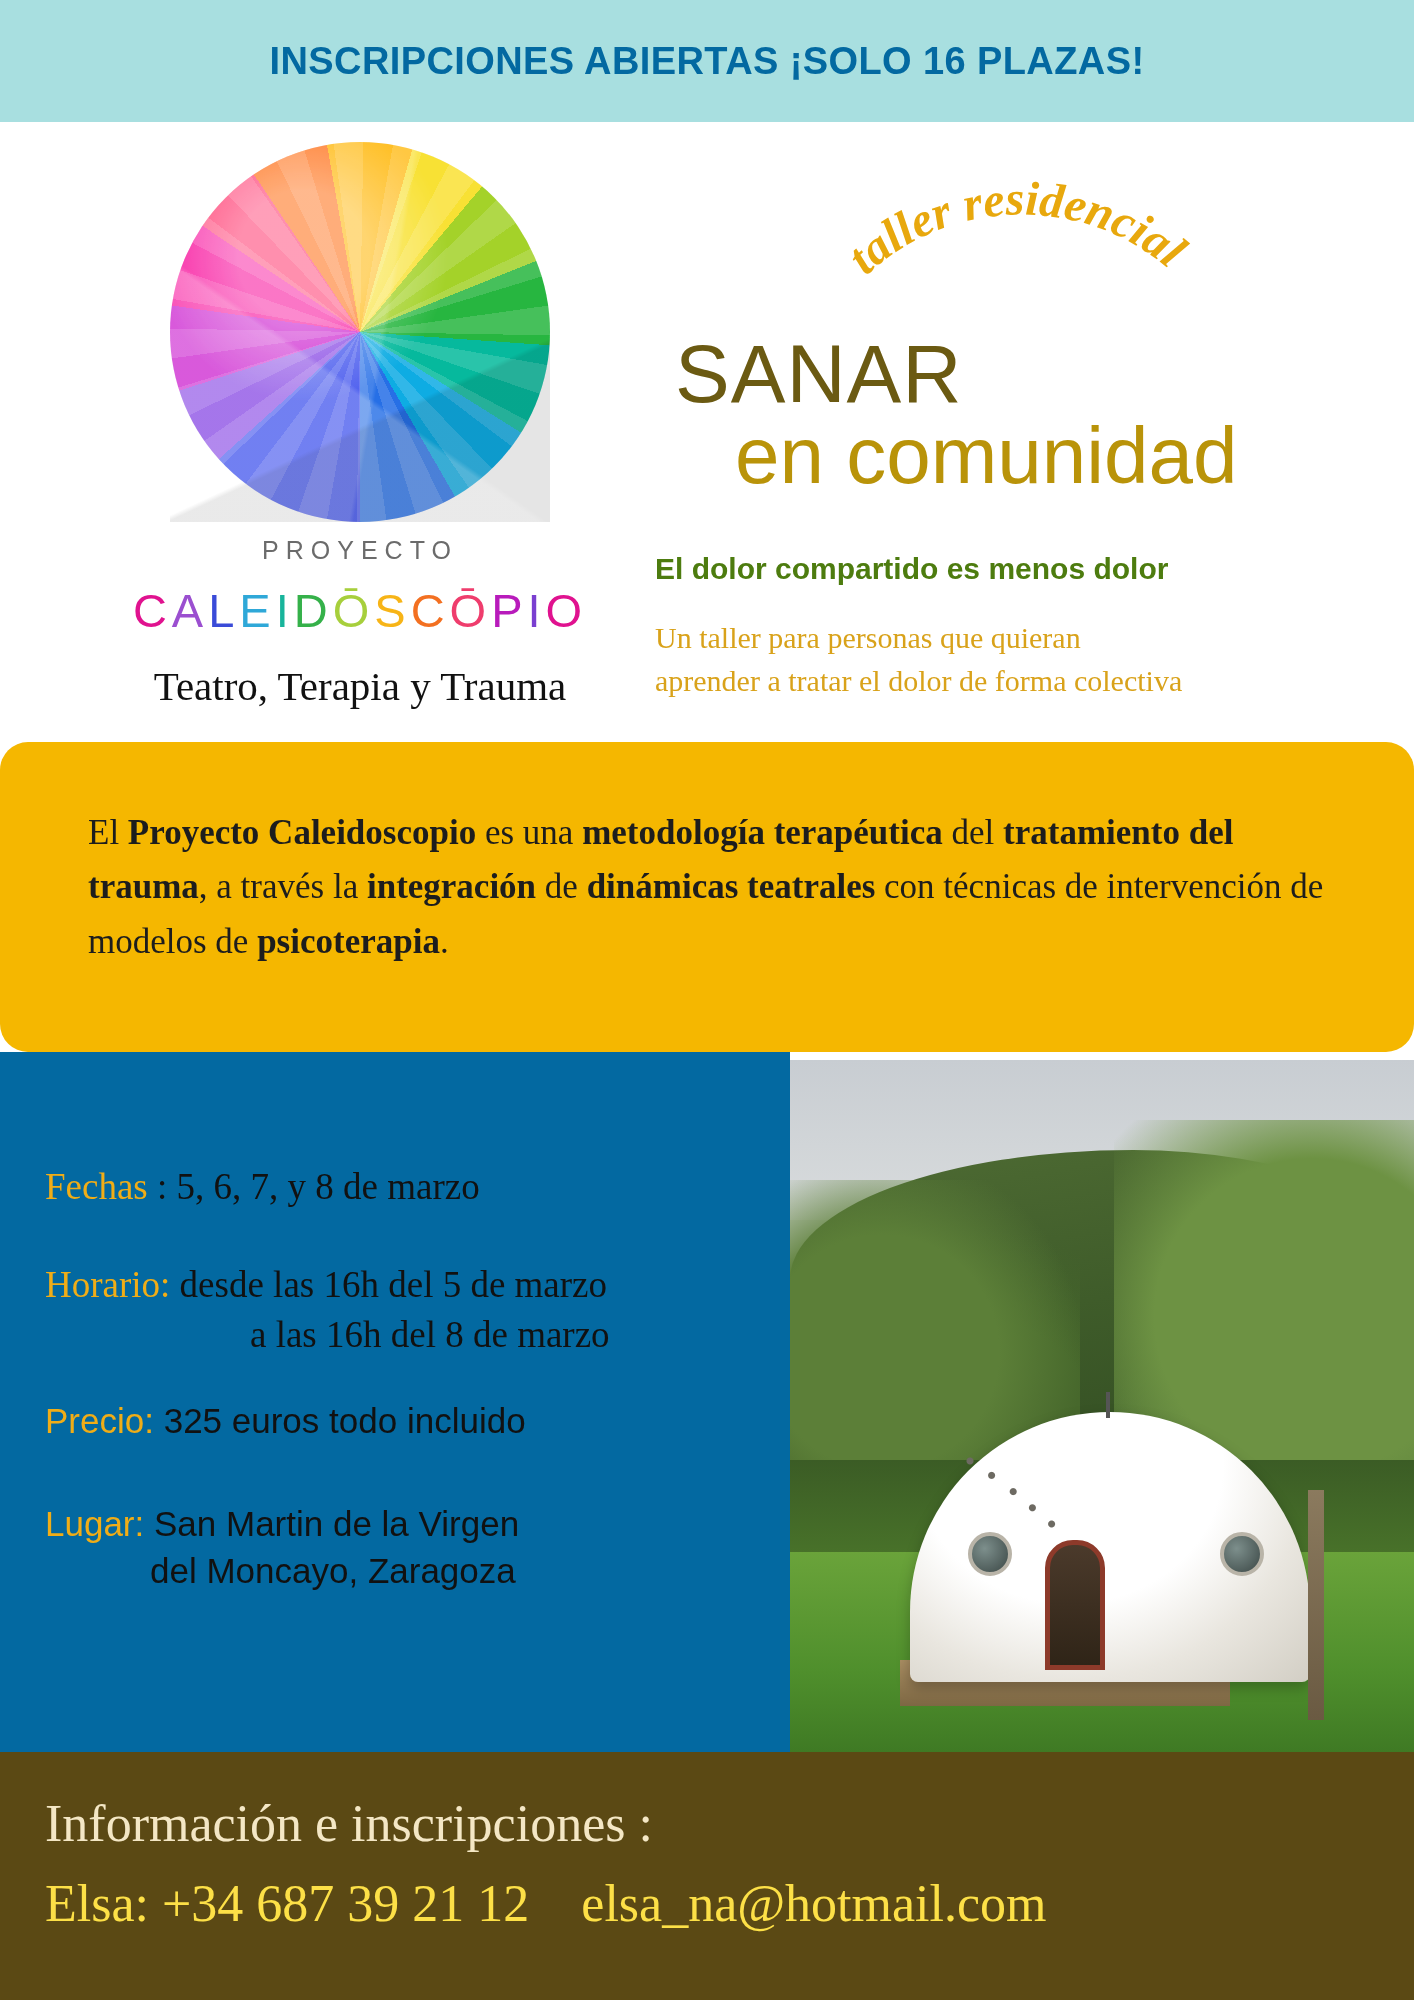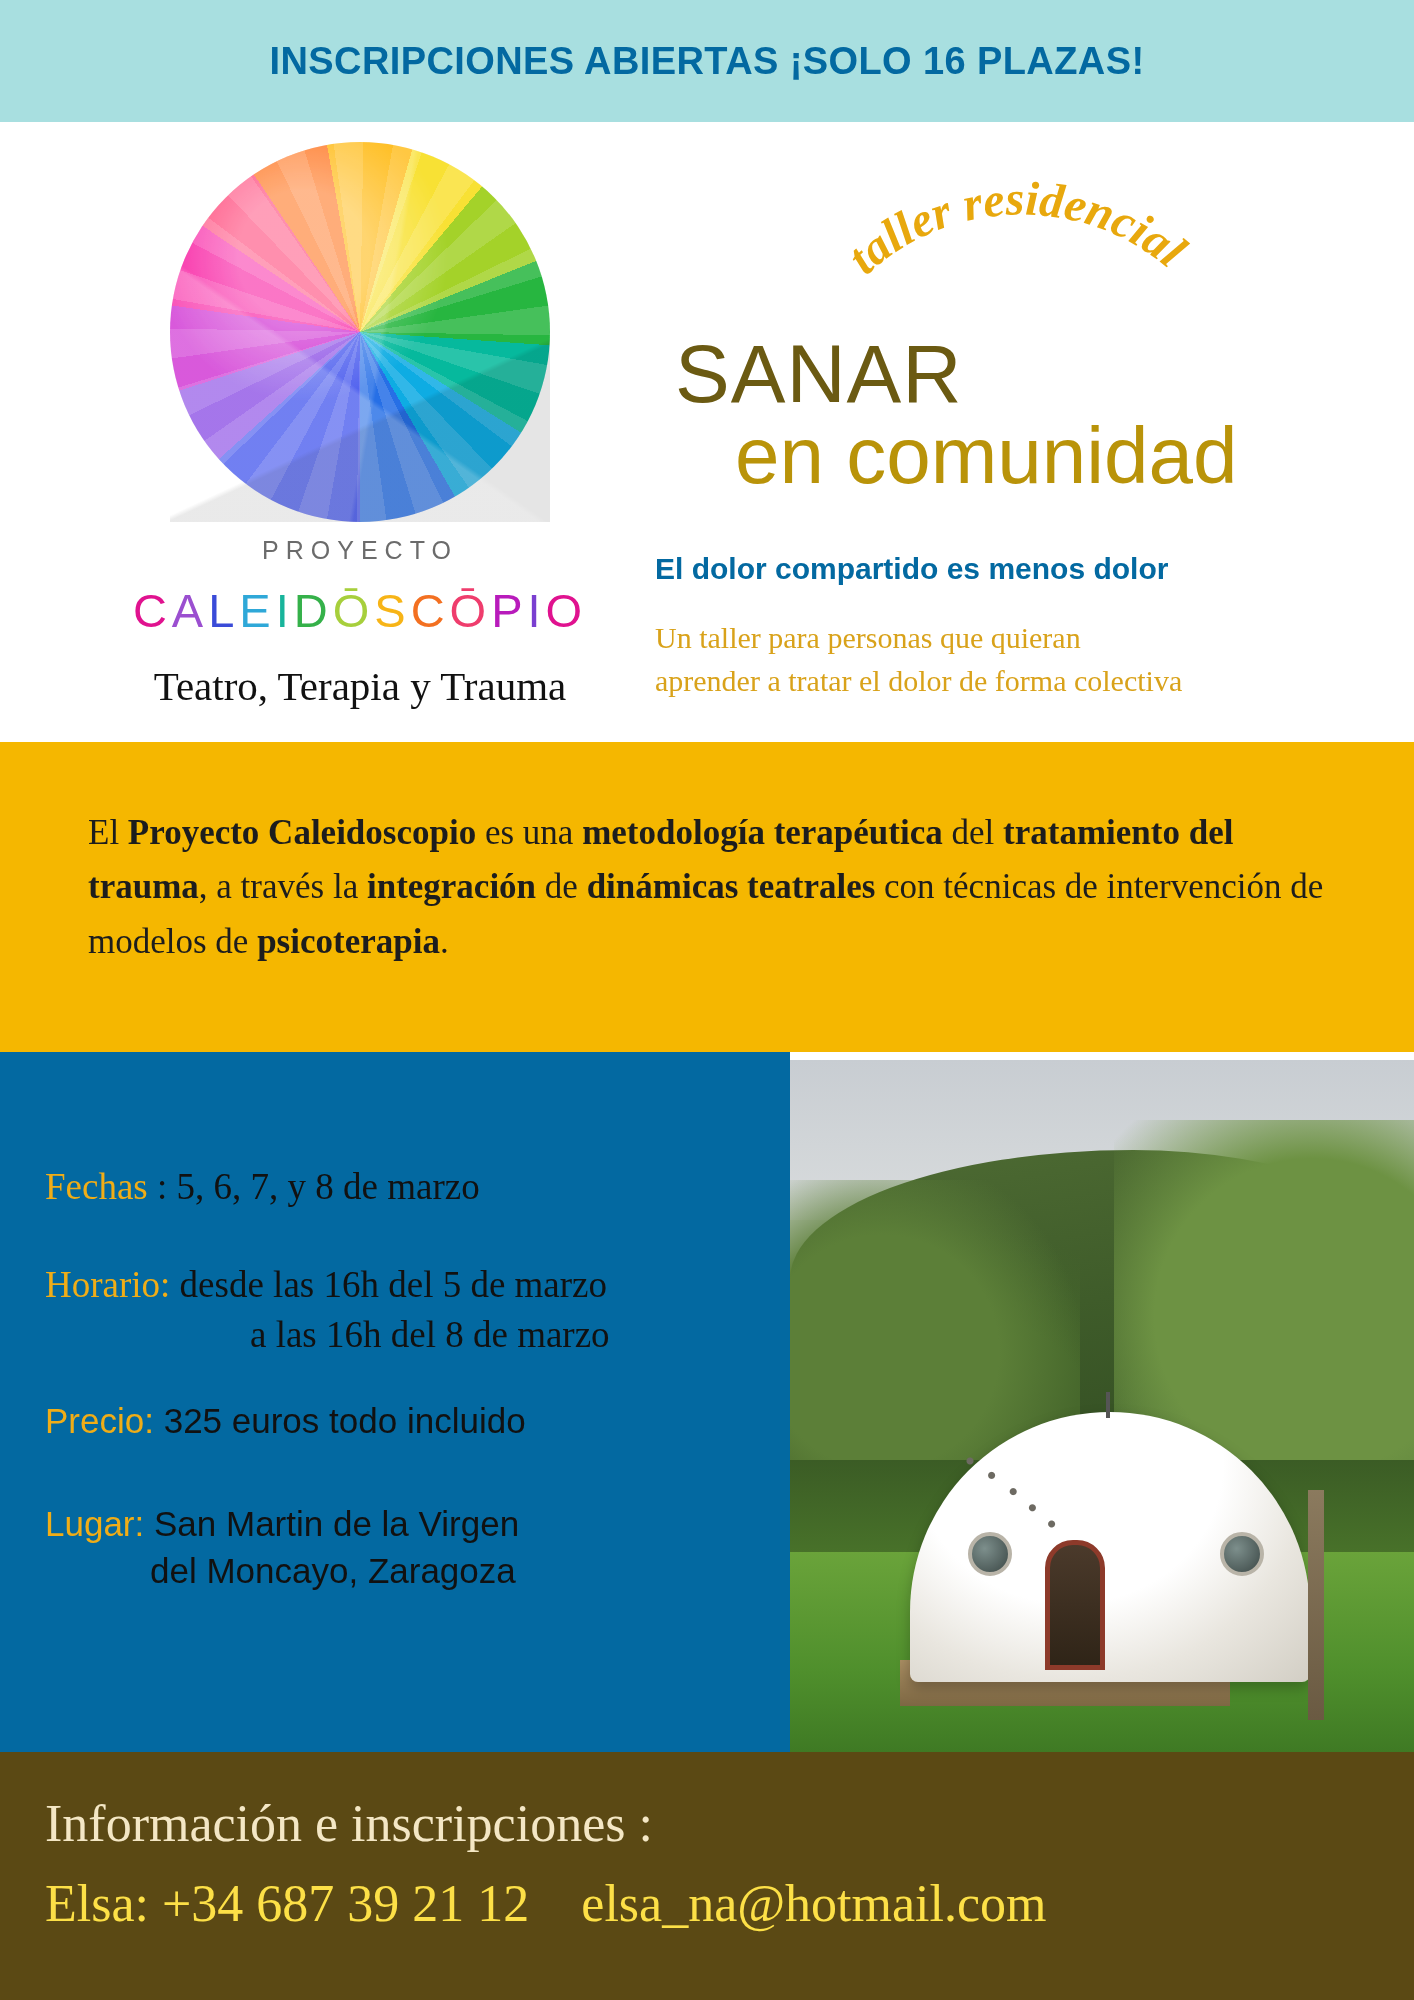--- a/index.html
+++ b/index.html
@@ -135,36 +135,37 @@
     position:absolute; left:85px; top:258px;
     font-family:"Liberation Sans", sans-serif;
     font-size:80px;
     color:#b99309;
   }
   .subhead-bold {
     position:absolute; left:5px; top:400px;
     font-family:"Liberation Sans", sans-serif;
     font-weight:bold;
     font-size:30px;
-    color:#0369a1;
+    color:#4d7c0f;
   }
   .subhead-desc {
     position:absolute; left:5px; top:465px;
     font-family:"Liberation Serif", serif;
     font-size:30px;
     line-height:1.42;
     color:#d9a21a;
     width:720px;
   }
 
   
   .yellow-band {
     position:absolute; left:0; top:742px;
     width:1414px; height:310px;
     background:#f5b700;
+    border-radius:28px;
   }
   .yellow-text {
     position:absolute; left:88px; top:64px;
     width:1250px;
     font-family:"Liberation Serif", serif;
     font-size:35px;
     line-height:1.55;
     color:#1d1d1d;
     text-align:left;
   }

